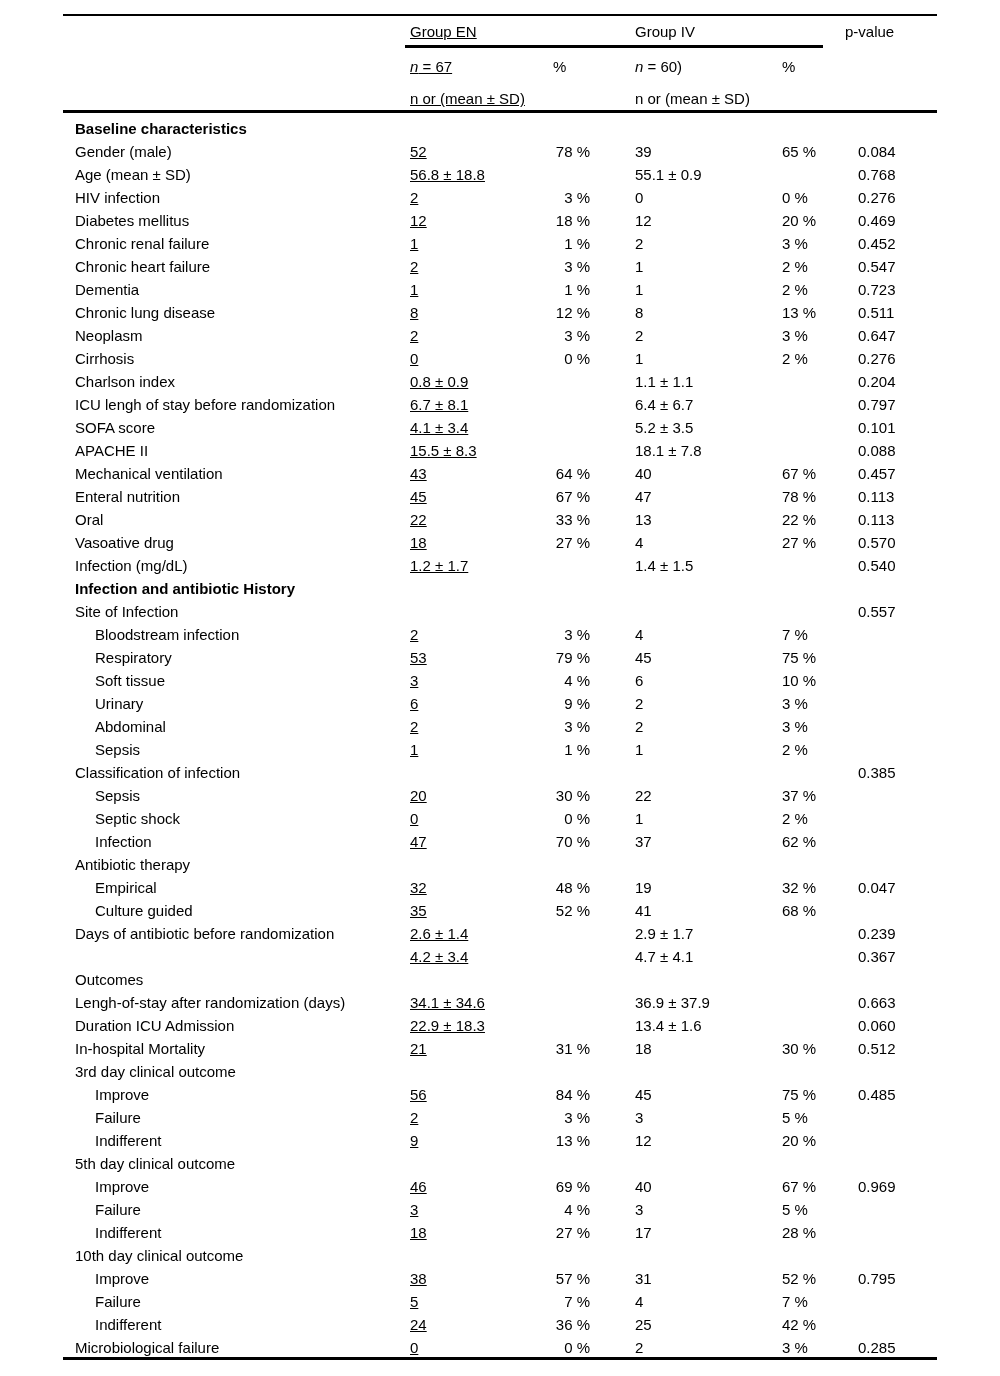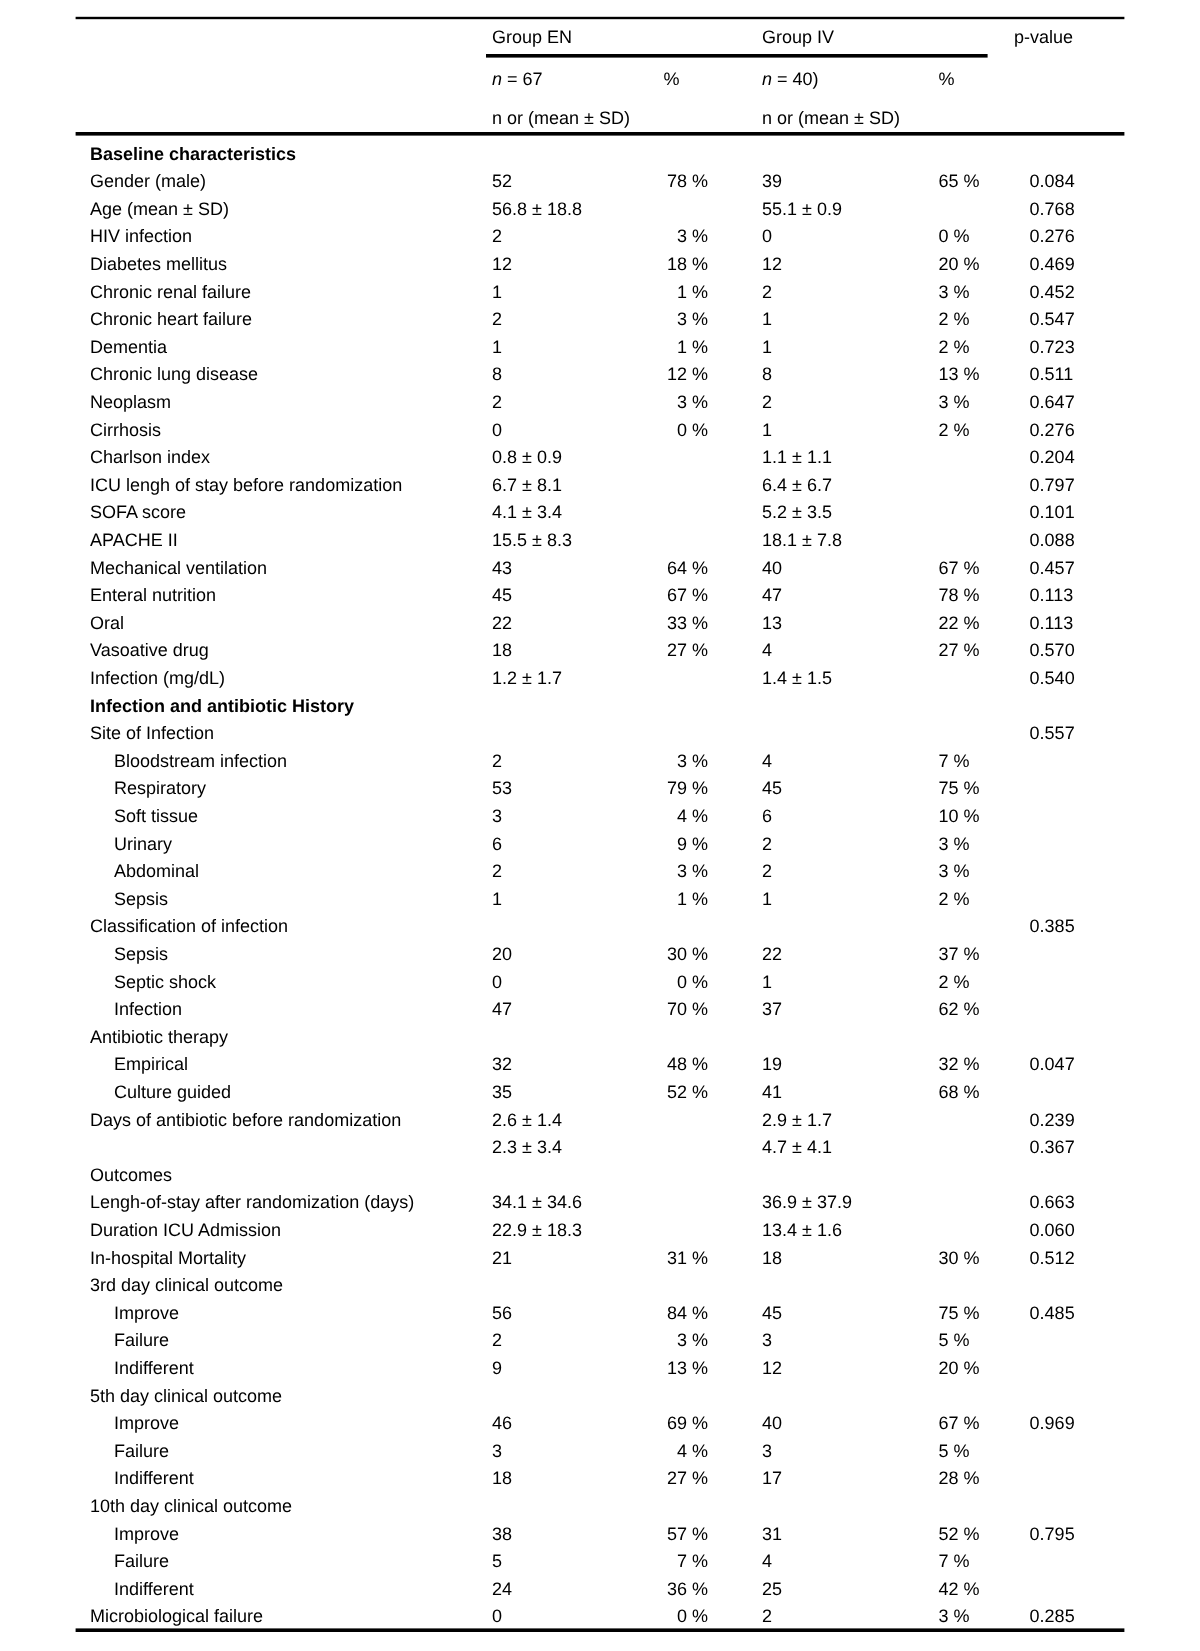--- a/index.html
+++ b/index.html
@@ -23,21 +23,21 @@
   .hrow1 { top: 22px; }
   .hrow2 { top: 57px; }
   .hrow3 { top: 89px; text-align: center; }
 
   #tbody { position: absolute; left: 0; top: 117px; width: 1000px; }
   .row { position: relative; height: 23px; line-height: 23px; }
 
   .cell { position: absolute; white-space: nowrap; }
   .c0 { left: 75px; }
   .row.indent .c0 { left: 95px; }
-  .c1 { left: 410px; }
+  .c1 { left: 410px; text-decoration: underline; }
   .c2 { left: 500px; width: 90px; text-align: right; }
   .c3 { left: 635px; }
   .c4 { left: 782px; }
   .c5 { left: 858px; }
   .c5h { left: 845px; }
   .pct-en-h { left: 553px; }
   .pct-iv-h { left: 782px; }
 
   .row.section .c0 { font-weight: bold; }
   .nvar { display: inline-block; }
@@ -54,21 +54,21 @@
 
   <div class="hrow hrow1">
     <span class="cell c1">Group EN</span>
     <span class="cell c3">Group IV</span>
     <span class="cell c5h">p-value</span>
   </div>
 
   <div class="hrow hrow2">
     <span class="cell c1 nvar">n = 67</span>
     <span class="cell pct-en-h">%</span>
-    <span class="cell c3 nvar">n = 40)</span>
+    <span class="cell c3 nvar">n = 60)</span>
     <span class="cell pct-iv-h">%</span>
   </div>
 
   <div class="hrow hrow3">
     <span class="cell c1">n or (mean ± SD)</span>
     <span class="cell c3">n or (mean ± SD)</span>
   </div>
 
   <div id="tbody">
       <div class="row section">
@@ -306,21 +306,21 @@
         <span class="cell c3">41</span>
         <span class="cell c4">68 %</span>
       </div>
       <div class="row">
         <span class="cell c0">Days of antibiotic before randomization</span>
         <span class="cell c1">2.6 ± 1.4</span>
         <span class="cell c3">2.9 ± 1.7</span>
         <span class="cell c5">0.239</span>
       </div>
       <div class="row">
-        <span class="cell c1">2.3 ± 3.4</span>
+        <span class="cell c1">4.2 ± 3.4</span>
         <span class="cell c3">4.7 ± 4.1</span>
         <span class="cell c5">0.367</span>
       </div>
       <div class="row">
         <span class="cell c0">Outcomes</span>
       </div>
       <div class="row">
         <span class="cell c0">Lengh-of-stay after randomization (days)</span>
         <span class="cell c1">34.1 ± 34.6</span>
         <span class="cell c3">36.9 ± 37.9</span>

